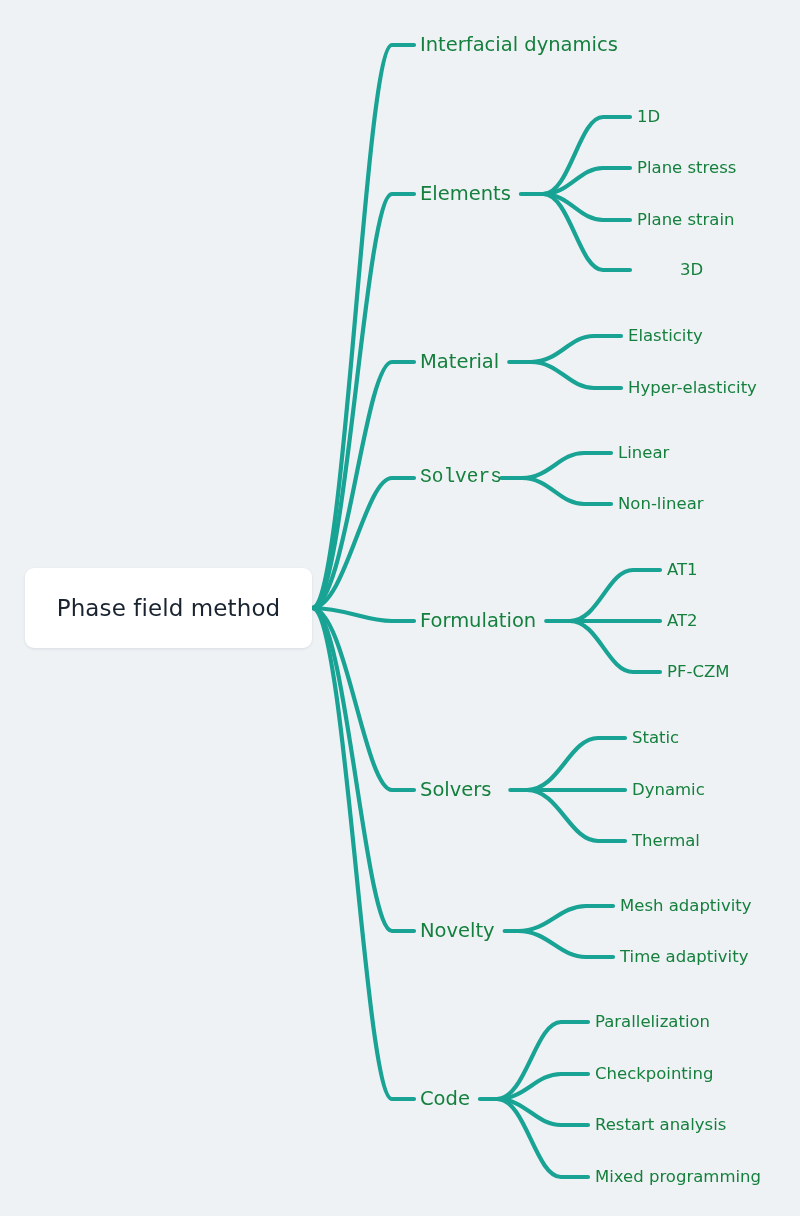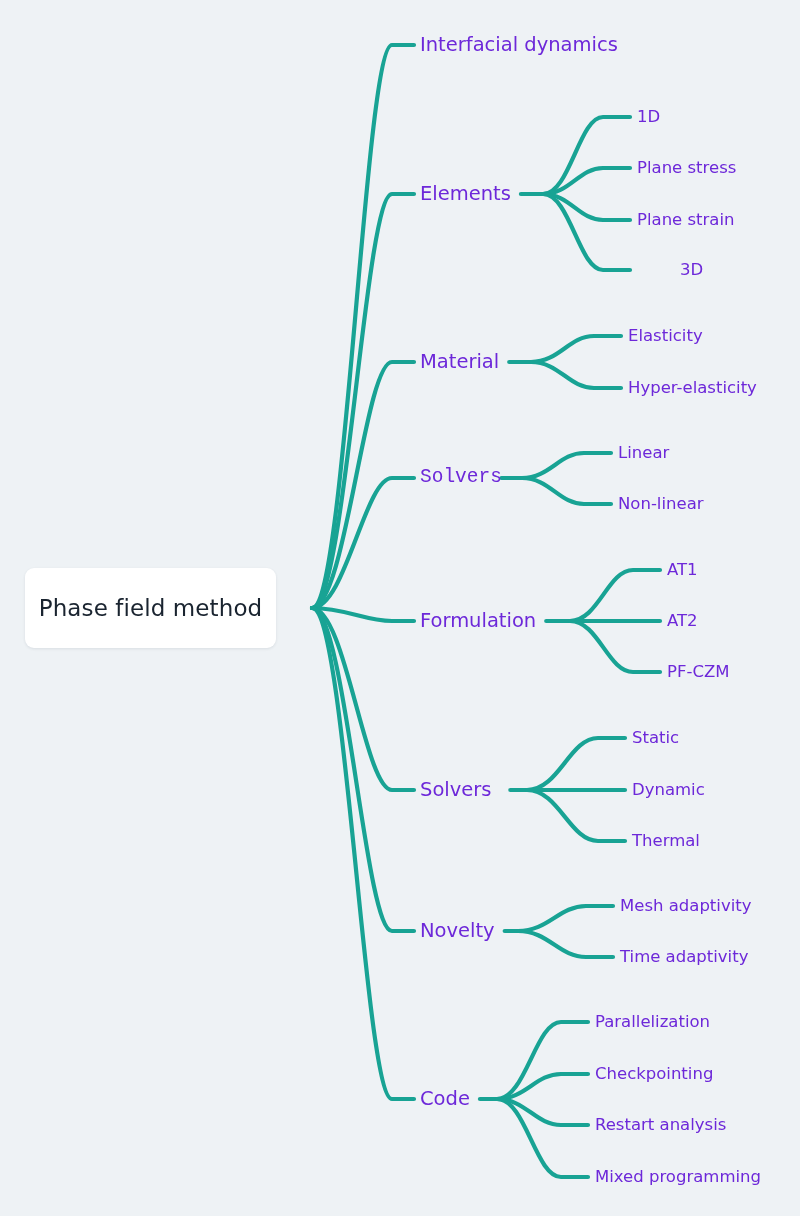--- a/index.html
+++ b/index.html
@@ -32,39 +32,39 @@
     fill: none;
     stroke: #18a394;
     stroke-width: 4.2;
     stroke-linecap: round;
     stroke-linejoin: round;
   }
   .root-node {
     position: absolute;
     left: 25px;
     top: 568px;
-    width: 251px;
+    width: 287px;
     height: 80px;
     background: #ffffff;
     border-radius: 9px;
     box-shadow: 0 1px 3px rgba(30, 50, 70, 0.10);
     display: flex;
     align-items: center;
     justify-content: center;
     z-index: 3;
   }
   .root-label {
     font-size: 23px;
     color: #1a2430;
     letter-spacing: 0.1px;
     white-space: nowrap;
   }
   .node-label {
     position: absolute;
-    color: #6d28d9;
+    color: #15803d;
     white-space: nowrap;
     z-index: 2;
     line-height: 1;
   }
   .level1-label {
     font-size: 19.5px;
     transform: translateY(-50%);
   }
   .leaf-label {
     font-size: 16.5px;

